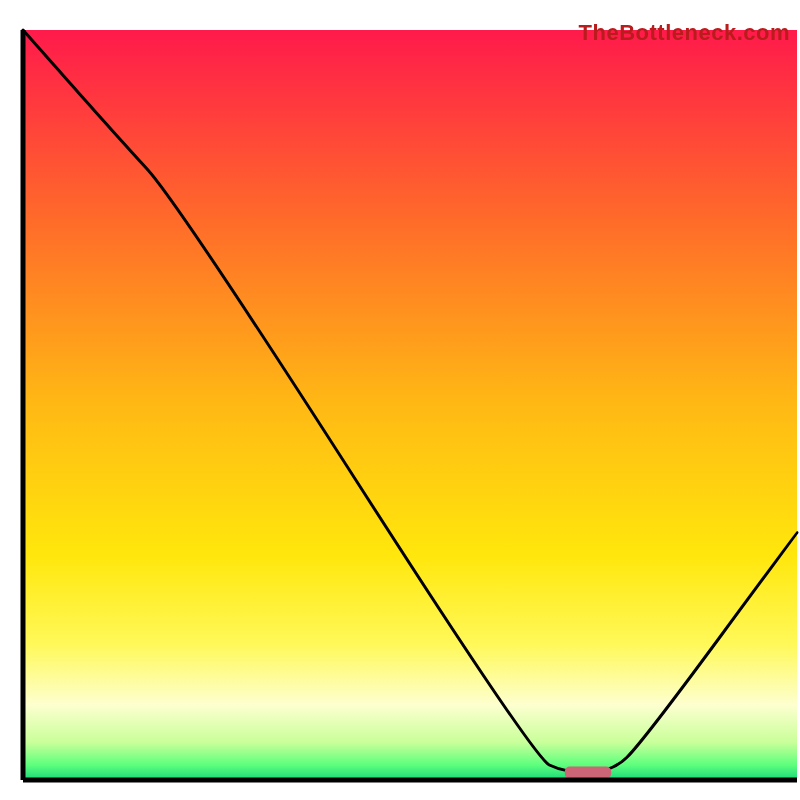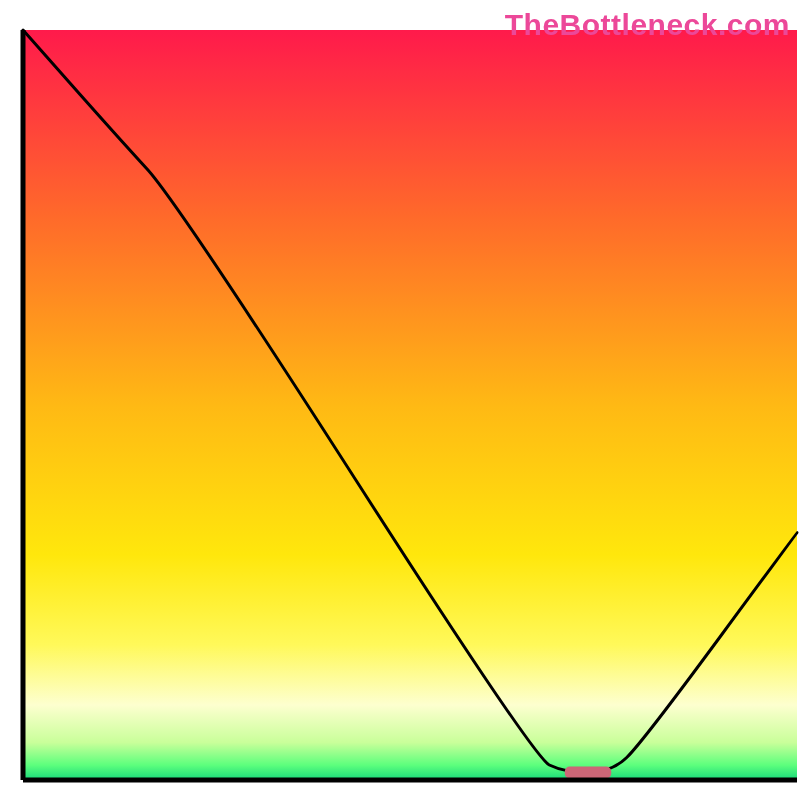--- a/index.html
+++ b/index.html
@@ -10,25 +10,25 @@
     background: #ffffff;
     font-family: Arial, Helvetica, sans-serif;
   }
   .wrap {
     position: relative;
     width: 800px;
     height: 800px;
   }
   .attribution {
     position: absolute;
-    top: 8px;
+    top: 20px;
     right: 10px;
-    font-size: 30px;
+    font-size: 22px;
     font-weight: bold;
-    color: #ec4899;
+    color: #b91c1c;
     letter-spacing: 0.5px;
   }
   svg {
     display: block;
   }
 </style>
 </head>
 <body>
 
 <div class="wrap">

